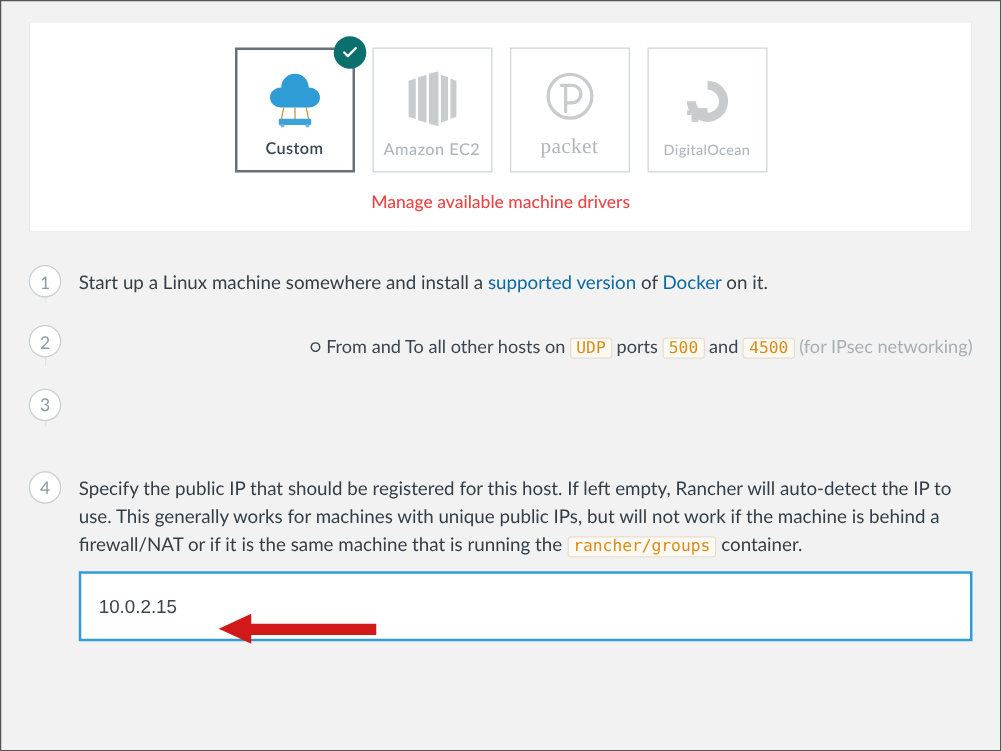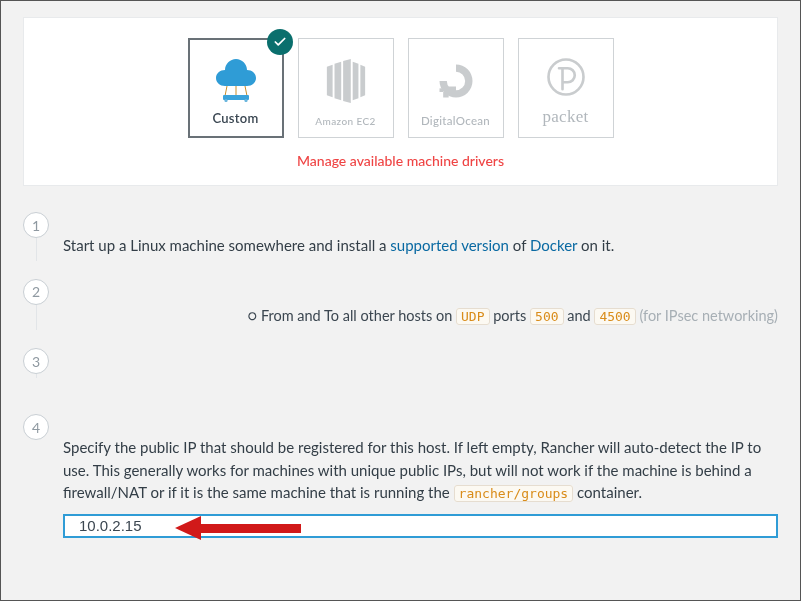--- a/index.html
+++ b/index.html
@@ -115,21 +115,20 @@
     width: 1px;
     background: #e2e5e8;
     z-index: 1;
   }
   .step:last-child .vline { display: none; }
   .step .body {
     flex: 1;
     padding-top: 3px;
     line-height: 1.5;
     color: #333e47;
-    margin-top: 19px;
   }
   a.link { color: #0969a2; text-decoration: none; cursor: pointer; }
   .sub-bullet {
     margin: 4px 0 0 38px;
     font-size: 14.5px;
     color: #3b4650;
     text-align: right;
   }
   code.inline {
     font-family: Menlo, Consolas, monospace;
@@ -156,21 +155,21 @@
     border-radius: 50%;
     display: inline-flex;
     align-items: center;
     justify-content: center;
     margin-right: 6px;
     font-size: 15px;
     line-height: 1;
   }
   .ip-input {
     width: 100%;
-    height: 24px;
+    height: 56px;
     border: 2px solid #2f9cd6;
     outline: none;
     padding: 0 14px;
     font-size: 15px;
     color: #3b4650;
     margin-top: 10px;
   }
   .arrow-wrap {
     position: relative;
     height: 0;
@@ -214,46 +213,46 @@
           <svg width="48" height="44" viewBox="0 0 50 46">
             <g fill="#c9ccce">
               <path d="M5 8 L5 38 L11 40 L11 6 Z"></path>
               <path d="M13 5 L13 41 L20 43 L20 3 Z"></path>
               <path d="M22 2 L22 44 L30 46 L30 0 Z"></path>
               <path d="M32 3 L32 43 L38 41 L38 5 Z"></path>
               <path d="M40 6 L40 40 L45 38 L45 8 Z"></path>
             </g>
           </svg>
         </div>
-        <div class="label gray" style="font-size:10px; letter-spacing:0.4px;">Amazon EC2</div>
-      </div>
-
+        <div class="label gray" style="font-size:13px; letter-spacing:0.4px;">Amazon EC2</div>
+      </div>
+
+
+      <div class="driver-card">
+        <div class="logo">
+          <svg width="42" height="42" viewBox="0 0 48 48">
+            <circle cx="24" cy="24" r="20" fill="none" stroke="#c9ccce" stroke-width="3"></circle>
+            <path d="M16 14 h10 a8 8 0 0 1 0 16 h-6 v8 M20 14 v16" fill="none" stroke="#c9ccce" stroke-width="3" stroke-linecap="round"></path>
+          </svg>
+        </div>
+        <div class="label gray" style="font-family: cursive; font-size:17px;">packet</div>
+      </div>
 
       <div class="driver-card">
         <div class="logo">
           <svg width="44" height="44" viewBox="0 0 48 48">
             <path d="M24 6a18 18 0 1 1-18 18h8a10 10 0 1 0 10-10V6z" fill="#c9ccce"></path>
             <rect x="16" y="30" width="8" height="8" fill="#c9ccce"></rect>
             <rect x="10" y="36" width="6" height="6" fill="#c9ccce"></rect>
             <rect x="6" y="32" width="4" height="4" fill="#c9ccce"></rect>
           </svg>
         </div>
         <div class="label gray" style="font-size:11.5px;">DigitalOcean</div>
       </div>
 
-      <div class="driver-card">
-        <div class="logo">
-          <svg width="42" height="42" viewBox="0 0 48 48">
-            <circle cx="24" cy="24" r="20" fill="none" stroke="#c9ccce" stroke-width="3"></circle>
-            <path d="M16 14 h10 a8 8 0 0 1 0 16 h-6 v8 M20 14 v16" fill="none" stroke="#c9ccce" stroke-width="3" stroke-linecap="round"></path>
-          </svg>
-        </div>
-        <div class="label gray" style="font-family: cursive; font-size:17px;">packet</div>
-      </div>
-
     </div>
     <div class="manage-link">Manage available machine drivers</div>
   </div>
 
   <div class="steps">
 
     <div class="step">
       <div class="num-col">
         <div class="num-circle">1</div>
         <div class="vline"></div>

